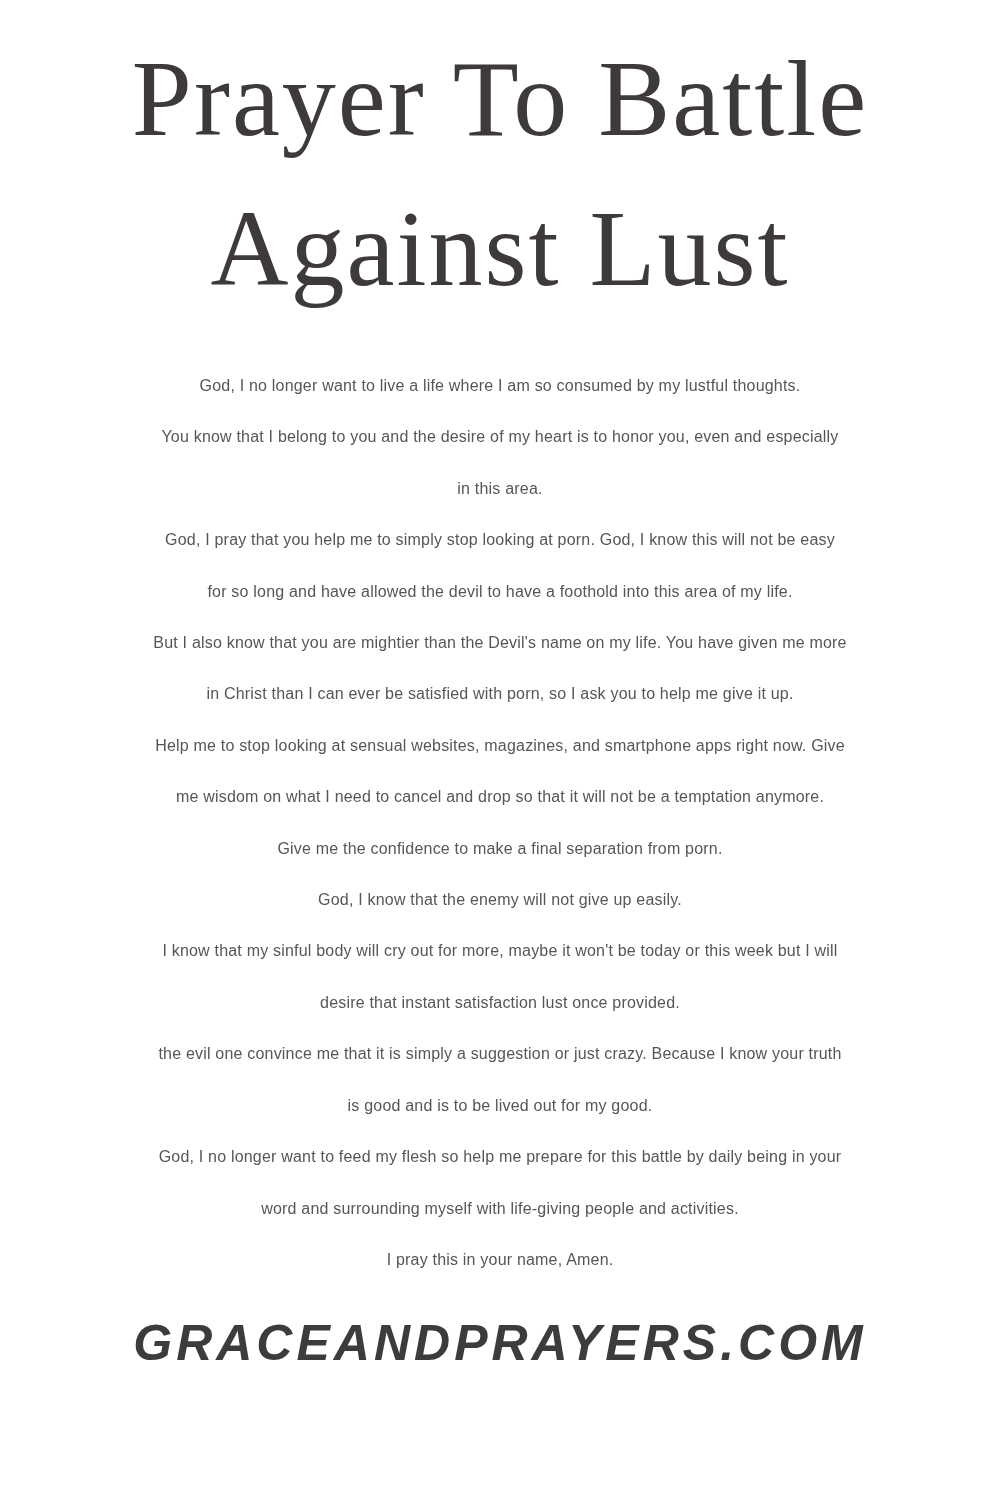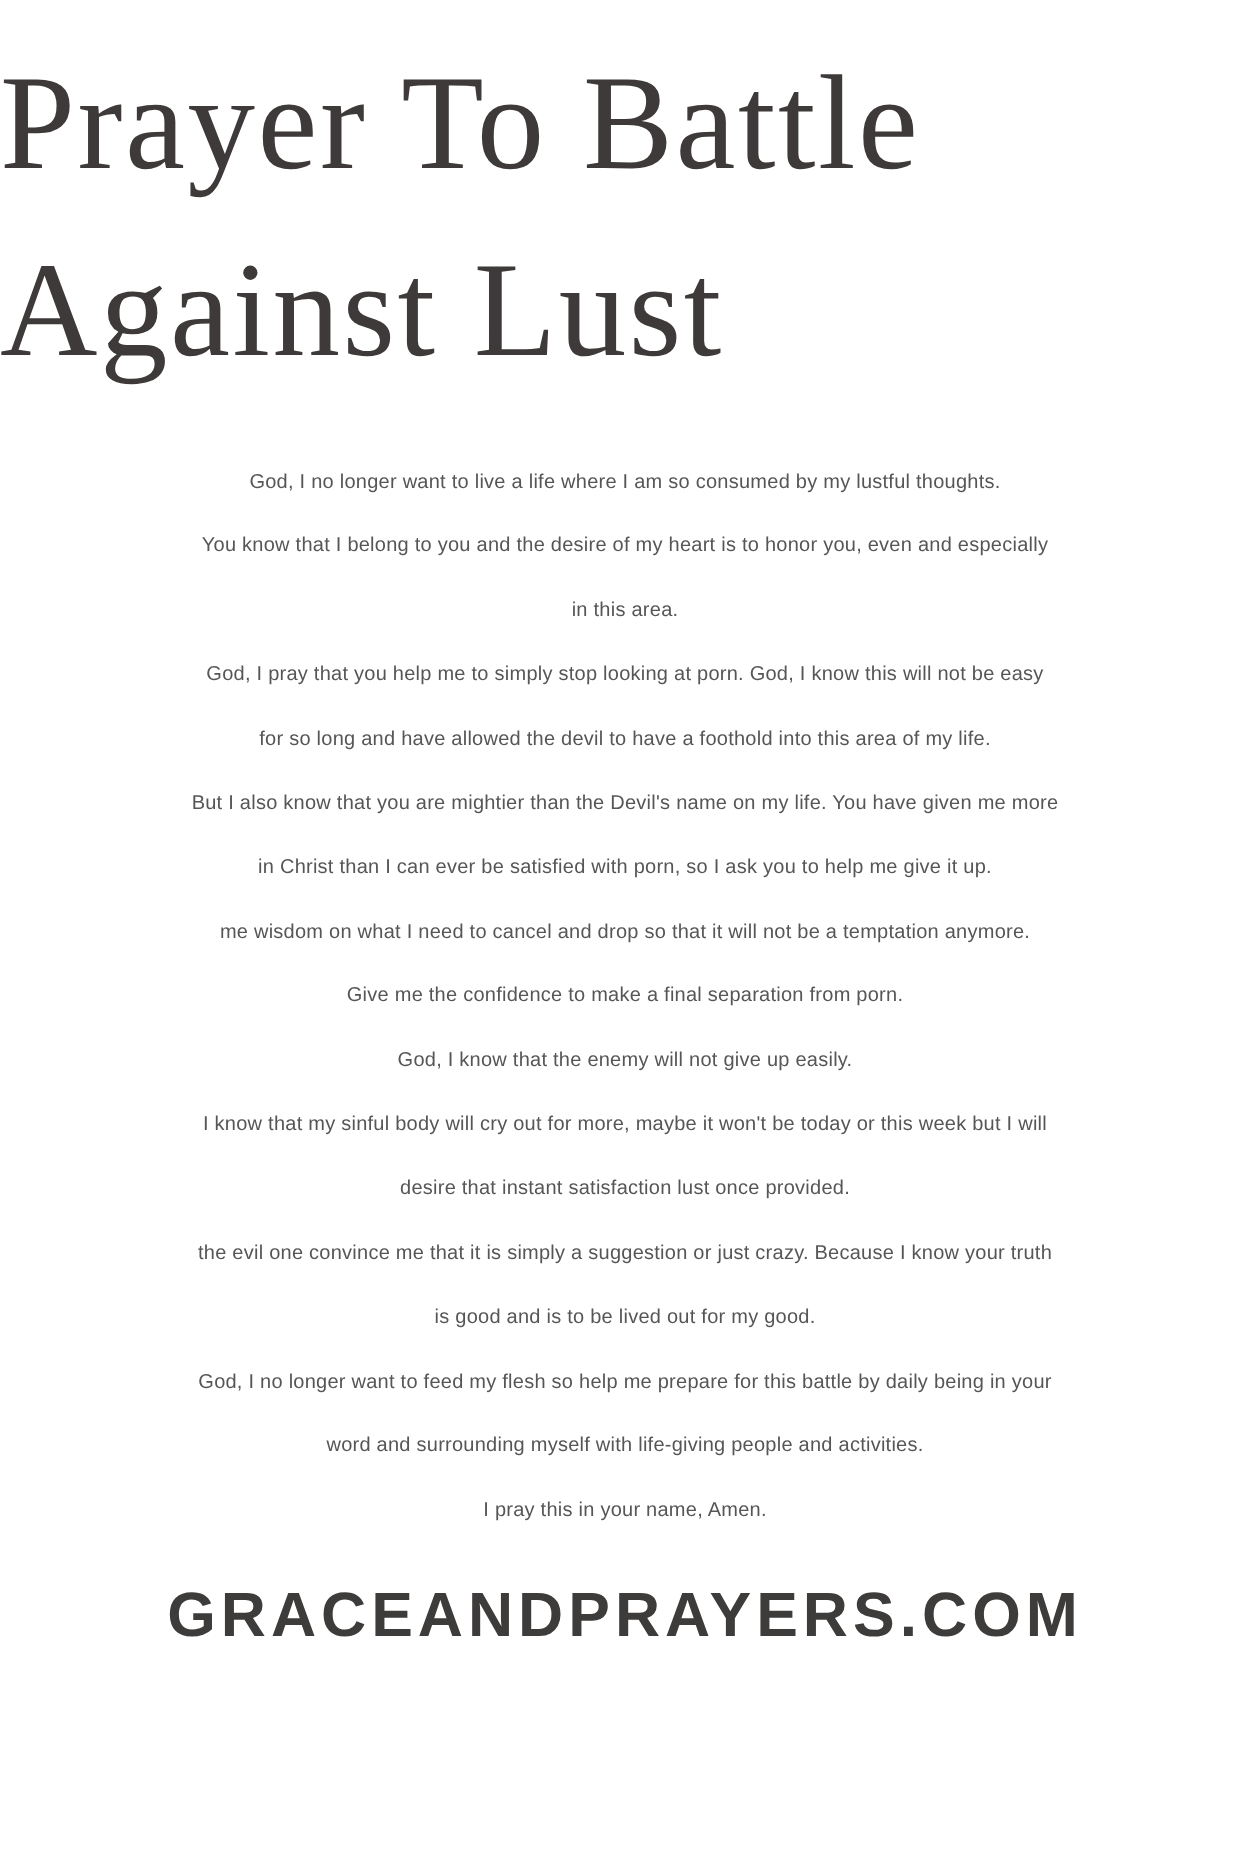--- a/index.html
+++ b/index.html
@@ -10,21 +10,21 @@
   .page {
     position: relative;
     width: 1000px;
     height: 1500px;
     background: #ffffff;
     overflow: hidden;
     font-family: "Liberation Sans", sans-serif;
   }
   .title-block {
     padding-top: 24px;
-    text-align: left;
+    text-align: center;
   }
   .title-line {
     font-family: "Liberation Serif", "DejaVu Serif", serif;
     font-size: 108px;
     line-height: 150px;
     letter-spacing: 2px;
     color: #3e3a39;
     white-space: nowrap;
   }
   .body-block {
@@ -46,40 +46,42 @@
   }
   .footer-site {
     display: inline-block;
     font-family: "Liberation Sans", sans-serif;
     font-weight: bold;
     font-size: 50px;
     line-height: 60px;
     letter-spacing: 4px;
     color: #3e3c3b;
     white-space: nowrap;
+    font-style: italic;
   }
 </style>
 </head>
 <body>
 
 <div class="page">
 
   <div class="title-block">
     <div class="title-line">Prayer To Battle</div>
     <div class="title-line">Against Lust</div>
   </div>
 
   <div class="body-block">
     <div class="prayer-line">God, I no longer want to live a life where I am so consumed by my lustful thoughts.</div>
     <div class="prayer-line">You know that I belong to you and the desire of my heart is to honor you, even and especially</div>
     <div class="prayer-line">in this area.</div>
     <div class="prayer-line">God, I pray that you help me to simply stop looking at porn. God, I know this will not be easy</div>
     <div class="prayer-line">for so long and have allowed the devil to have a foothold into this area of my life.</div>
     <div class="prayer-line">But I also know that you are mightier than the Devil's name on my life. You have given me more</div>
     <div class="prayer-line">in Christ than I can ever be satisfied with porn, so I ask you to help me give it up.</div>
+    <div class="prayer-line">Help me to stop looking at sensual websites, magazines, and smartphone apps right now. Give</div>
     <div class="prayer-line">me wisdom on what I need to cancel and drop so that it will not be a temptation anymore.</div>
     <div class="prayer-line">Give me the confidence to make a final separation from porn.</div>
     <div class="prayer-line">God, I know that the enemy will not give up easily.</div>
     <div class="prayer-line">I know that my sinful body will cry out for more, maybe it won't be today or this week but I will</div>
     <div class="prayer-line">desire that instant satisfaction lust once provided.</div>
     <div class="prayer-line">the evil one convince me that it is simply a suggestion or just crazy. Because I know your truth</div>
     <div class="prayer-line">is good and is to be lived out for my good.</div>
     <div class="prayer-line">God, I no longer want to feed my flesh so help me prepare for this battle by daily being in your</div>
     <div class="prayer-line">word and surrounding myself with life-giving people and activities.</div>
     <div class="prayer-line">I pray this in your name, Amen.</div>

